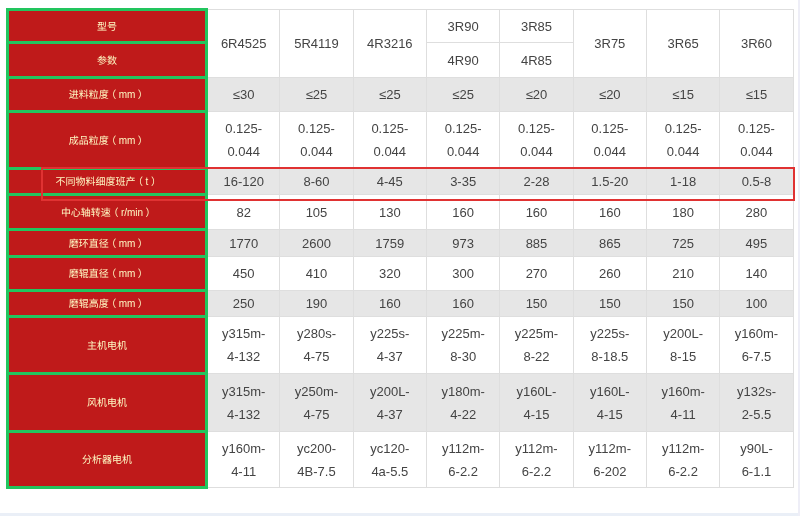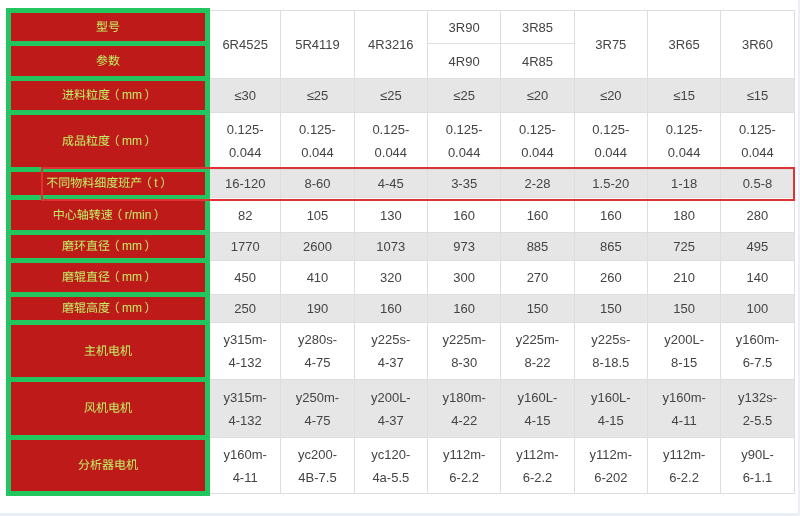--- a/index.html
+++ b/index.html
@@ -35,23 +35,23 @@
     vertical-align: middle;
     font-size: 13px;
     line-height: 23px;
     color: #444;
     background: #ffffff;
     border: 1px solid #dedede;
     white-space: pre-line;
   }
   table.spec td.lbl {
     background: #bf1a1a;
-    color: #bef264;
-    font-size: 12px;
-    border: 5px solid #22c55e;
+    color: #fef9c3;
+    font-size: 10px;
+    border: 3px solid #22c55e;
     white-space: nowrap;
   }
   table.spec tr.alt td.val { background: #e6e6e6; text-align: center; }
   table.spec td.lbl .fwp { display: inline-block; }
   table.spec td.lbl .fwp-open { transform: translateX(-2.5px); }
   table.spec td.lbl .fwp-close { transform: translateX(2.5px); }
   #bottom-band {
     position: absolute;
     left: 0;
     top: 513px;
@@ -160,21 +160,21 @@
           <td class="val">160</td>
           <td class="val">160</td>
           <td class="val">160</td>
           <td class="val">180</td>
           <td class="val">280</td>
         </tr>
         <tr class="alt" style="height: 27px;">
           <td class="lbl">磨环直径<span class="fwp fwp-open">（</span>mm<span class="fwp fwp-close">）</span></td>
           <td class="val">1770</td>
           <td class="val">2600</td>
-          <td class="val">1073</td>
+          <td class="val">1759</td>
           <td class="val">973</td>
           <td class="val">885</td>
           <td class="val">865</td>
           <td class="val">725</td>
           <td class="val">495</td>
         </tr>
         <tr style="height: 34px;">
           <td class="lbl">磨辊直径<span class="fwp fwp-open">（</span>mm<span class="fwp fwp-close">）</span></td>
           <td class="val">450</td>
           <td class="val">410</td>

